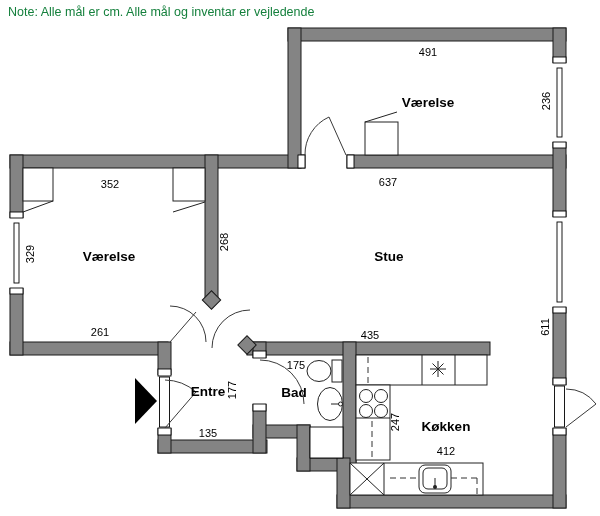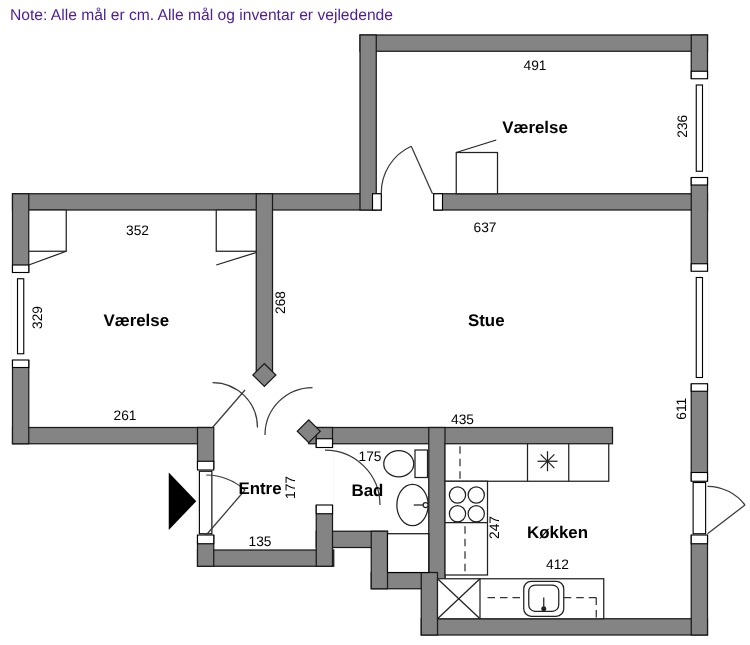--- a/index.html
+++ b/index.html
@@ -1,18 +1,18 @@
 <!DOCTYPE html>
 <html><head>
 <meta charset="utf-8">
 <style>
   html,body{margin:0;padding:0;background:#ffffff;}
   .stage{position:relative;width:600px;height:516px;background:#fff;overflow:hidden;
          font-family:"Liberation Sans", sans-serif;}
-  .note{position:absolute;left:8px;top:5px;font-size:12.5px;color:#4c1d95;}
+  .note{position:absolute;left:8px;top:5px;font-size:12.5px;color:#15803d;}
   svg{position:absolute;left:0;top:0;}
   .wall{fill:#848484;stroke:#1a1a1a;stroke-width:1;}
   .gap{fill:#ffffff;stroke:none;}
   .jamb{fill:#ffffff;stroke:#000;stroke-width:0.9;}
   .glyph{fill:#ffffff;stroke:#000;stroke-width:0.9;}
   .fix{fill:#ffffff;stroke:#222;stroke-width:1;}
   .fixline{stroke:#222;stroke-width:1;fill:none;}
   .dash{stroke:#333;stroke-width:1;fill:none;stroke-dasharray:6 4;}
   .arc{stroke:#3a3a3a;stroke-width:1;fill:none;}
   .room-name{font:bold 13.5px "Liberation Sans", sans-serif;fill:#000;}

